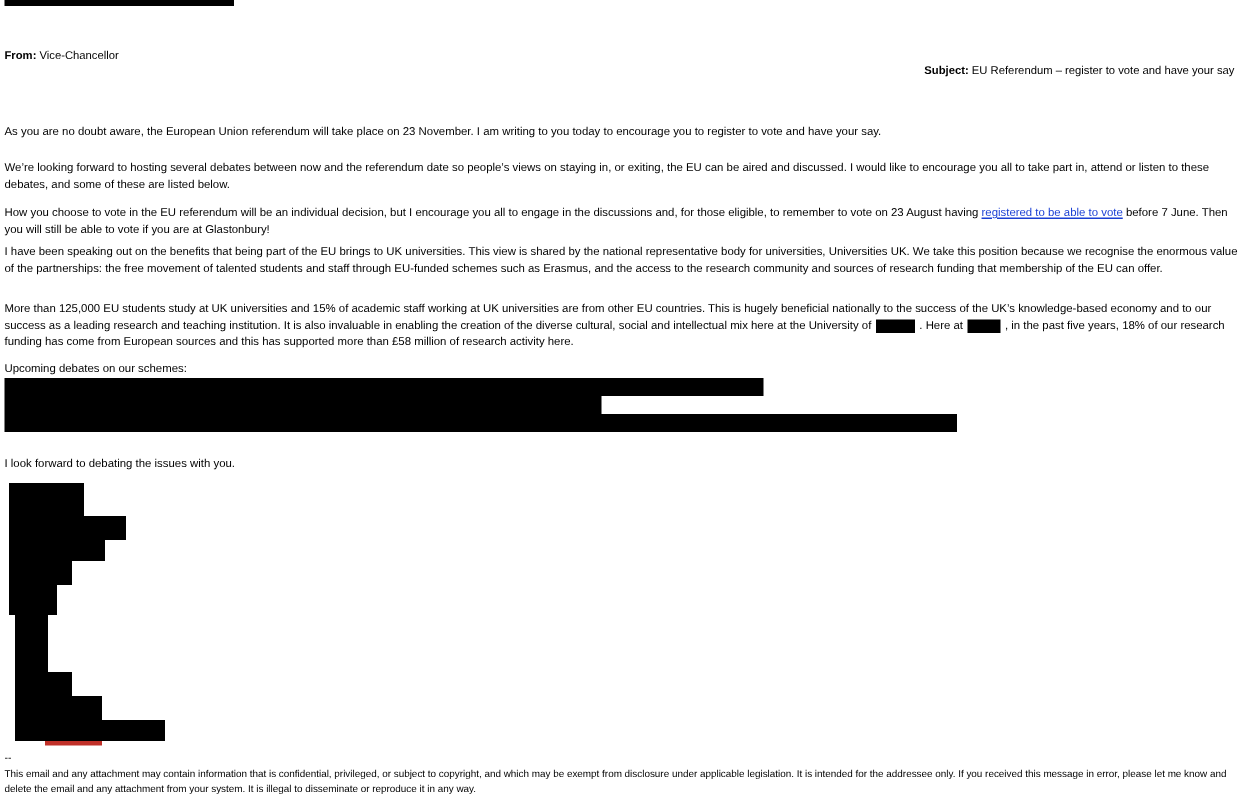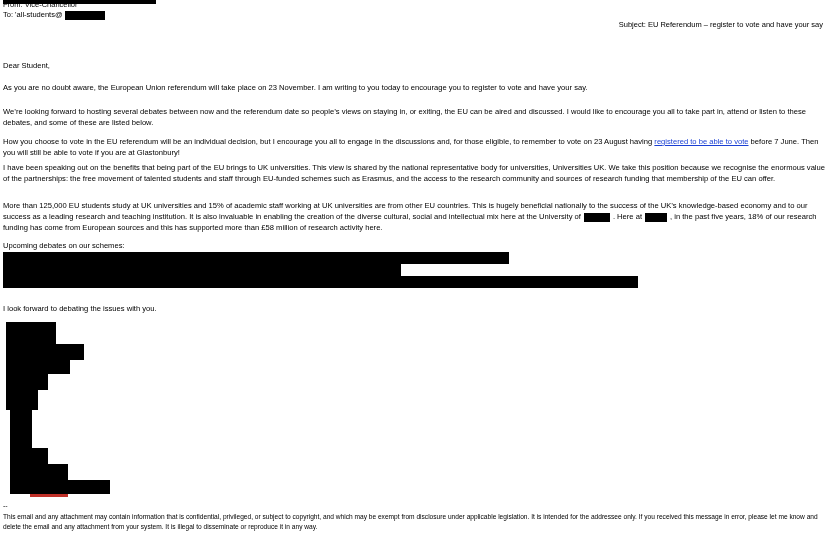--- a/index.html
+++ b/index.html
@@ -27,26 +27,27 @@
     width: 820px;
     font-size: 7.5px;
     line-height: 10.5px;
   }
   .hdr-row {
     position: relative;
     height: 10px;
     white-space: nowrap;
   }
   .hdr-label {
-    font-weight: normal;
+    font-weight: bold;
     display: inline-block;
   }
   .hdr-value {
     display: inline-block;
     font-weight: normal;
+    margin-top: 32px;
   }
   .redact {
     display: inline-block;
     background: #000000;
     vertical-align: middle;
   }
   .blk {
     position: absolute;
     background: #000000;
   }
@@ -100,35 +101,27 @@
 
   <div class="headers">
 
     <div class="hdr-row">
       <span class="hdr-label">From:</span>
       <span class="hdr-value">Vice-Chancellor</span>
       <span class="redact" style="position:absolute; left:0px; top:-4px; width:153px; height:8px;"></span>
     </div>
 
 
-    <div class="hdr-row">
-      <span class="hdr-label">To:</span>
-      <span class="hdr-value">'all-students@</span>
-      <span class="redact" style="position:absolute; left:62px; top:1px; width:40px; height:9px;"></span>
-    </div>
 
     <div class="hdr-row" style="height:12px;text-align:right;">
       <span class="hdr-label">Subject:</span>
       <span class="hdr-value">EU Referendum – register to vote and have your say</span>
     </div>
   </div>
 
-  <div class="body-text" style="top:60px;">
-    <p class="para">Dear Student,</p>
-  </div>
 
   <div class="body-text" style="top:82px;">
     <p class="para">As you are no doubt aware, the European Union referendum will take place on 23 November.  I am writing to you today to encourage you to register to vote and have your say.</p>
   </div>
 
   <div class="body-text" style="top:106px;">
     <p class="para">We’re looking forward to hosting several debates between now and the referendum date so people’s views on staying in, or exiting, the EU can be aired and discussed. I would like to encourage you all to take part in, attend or listen to these debates, and some of these are listed below.</p>
   </div>
 
   <div class="body-text" style="top:136px;">

